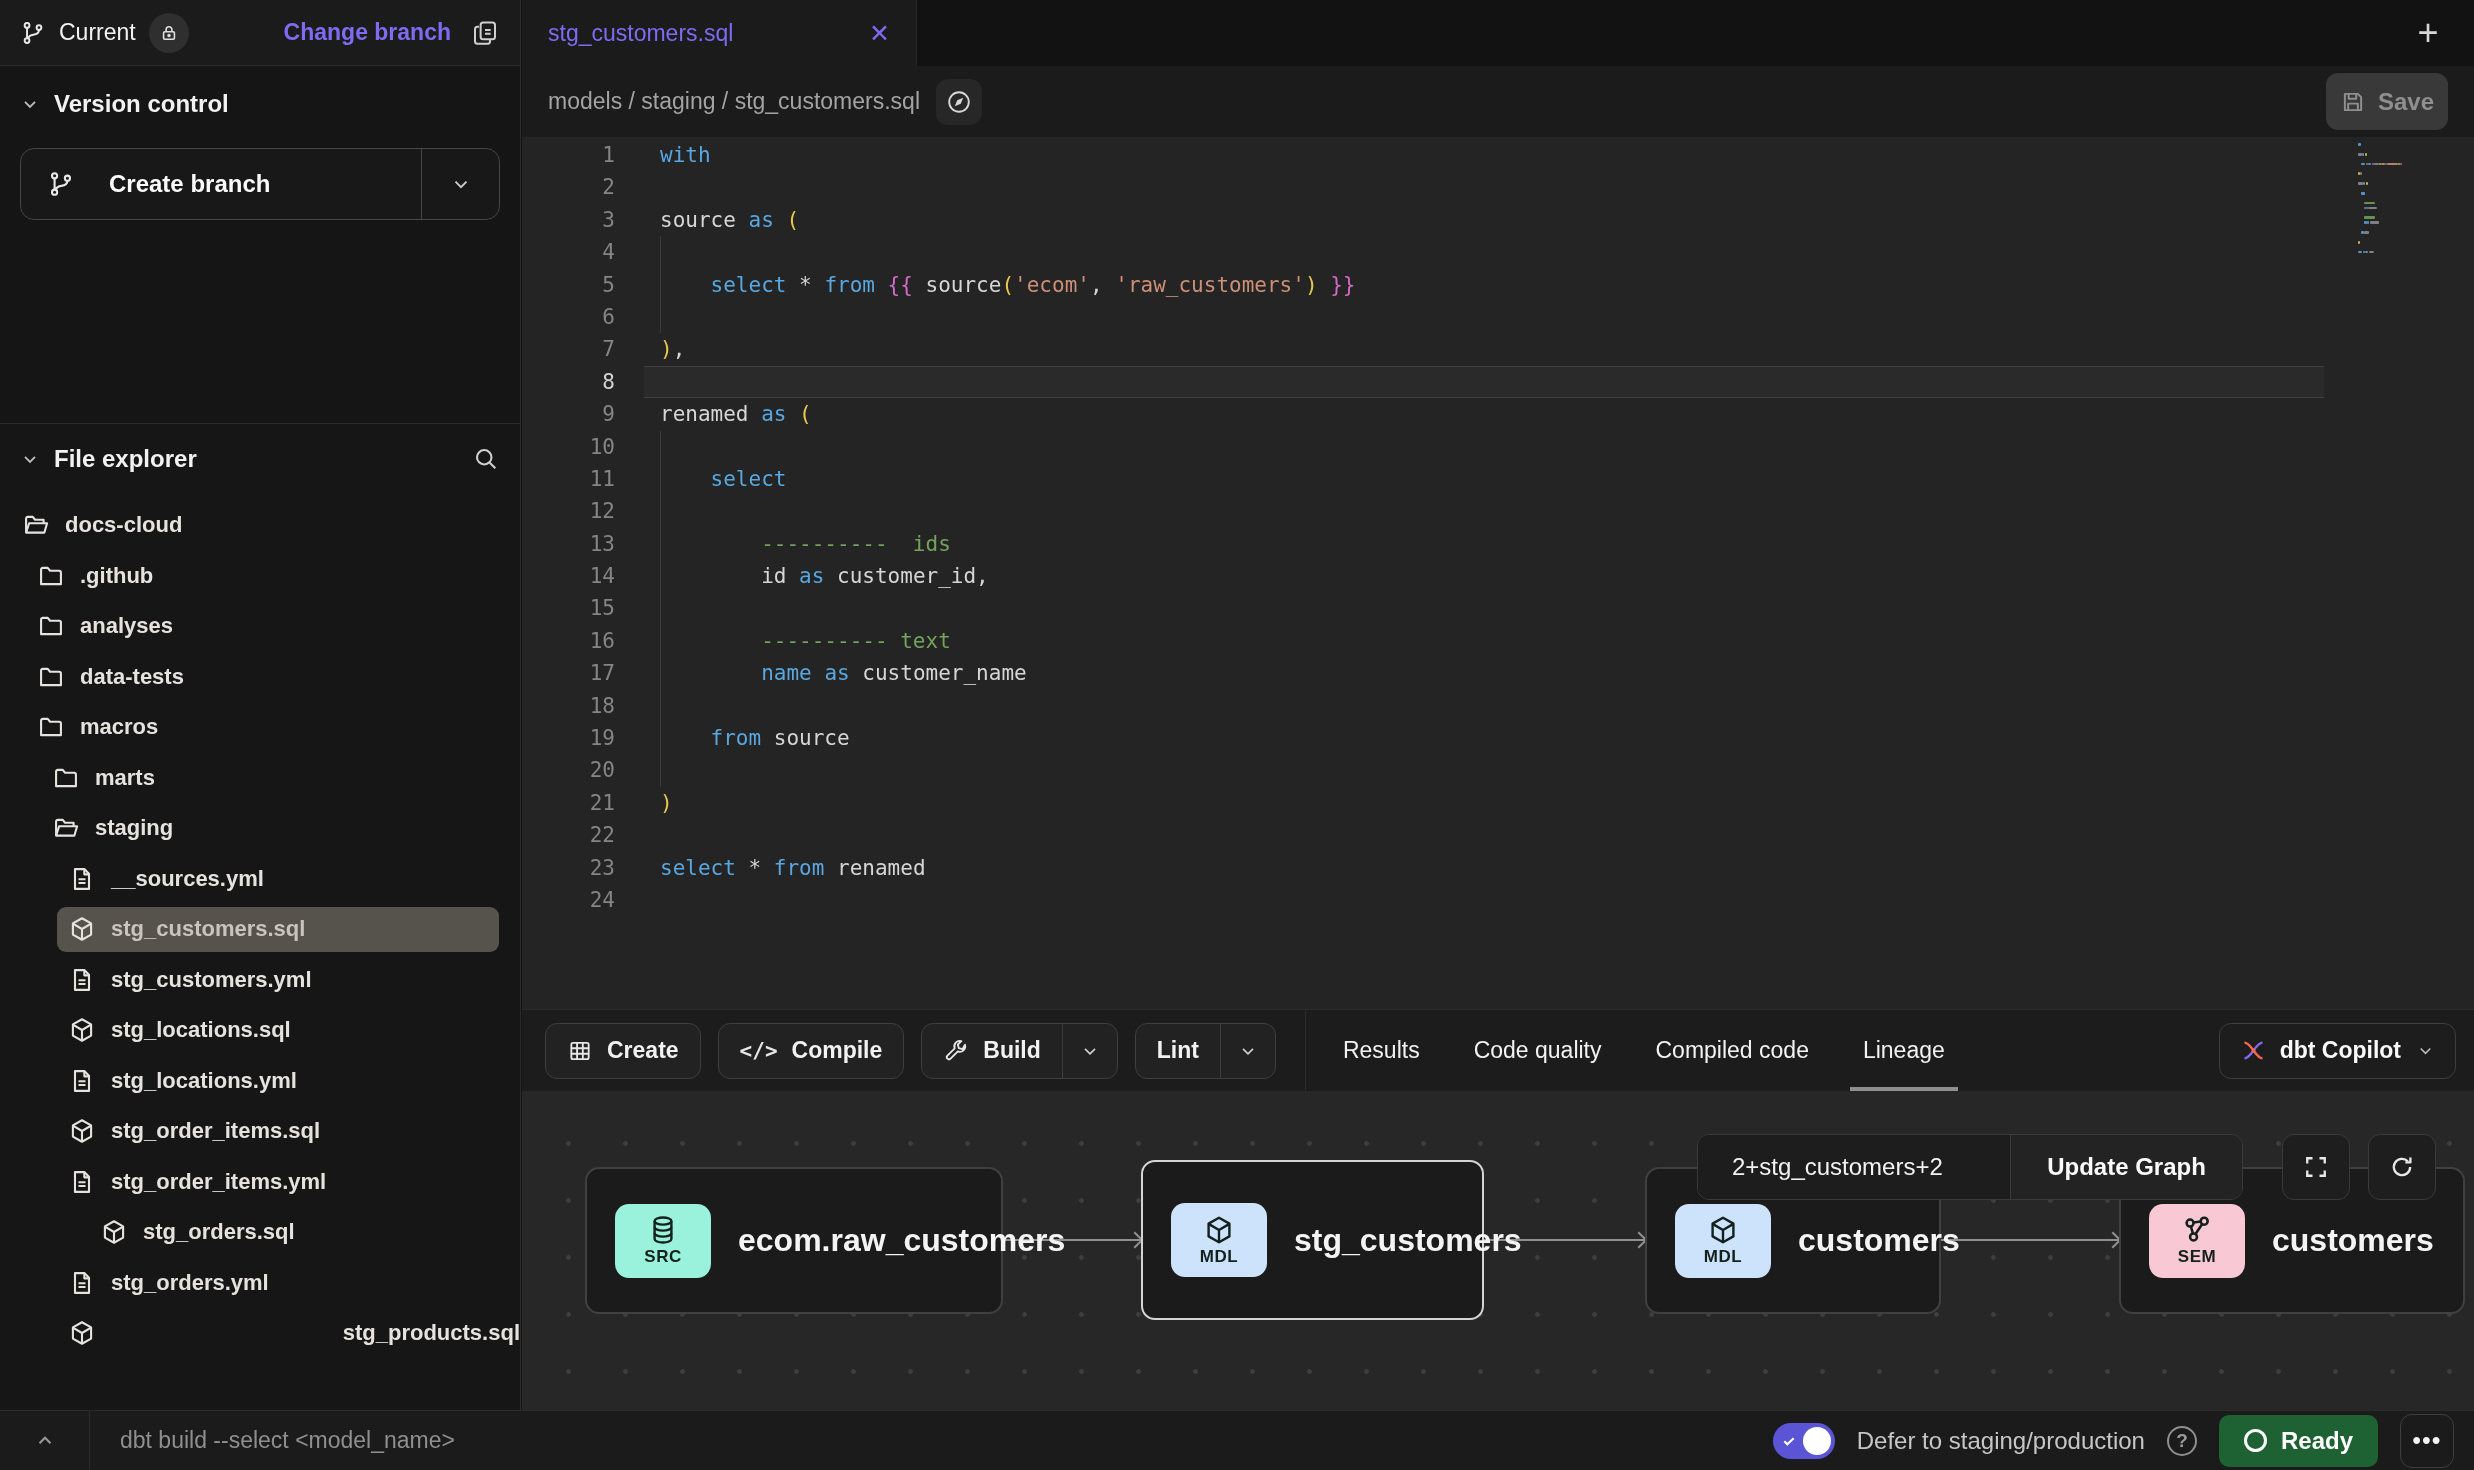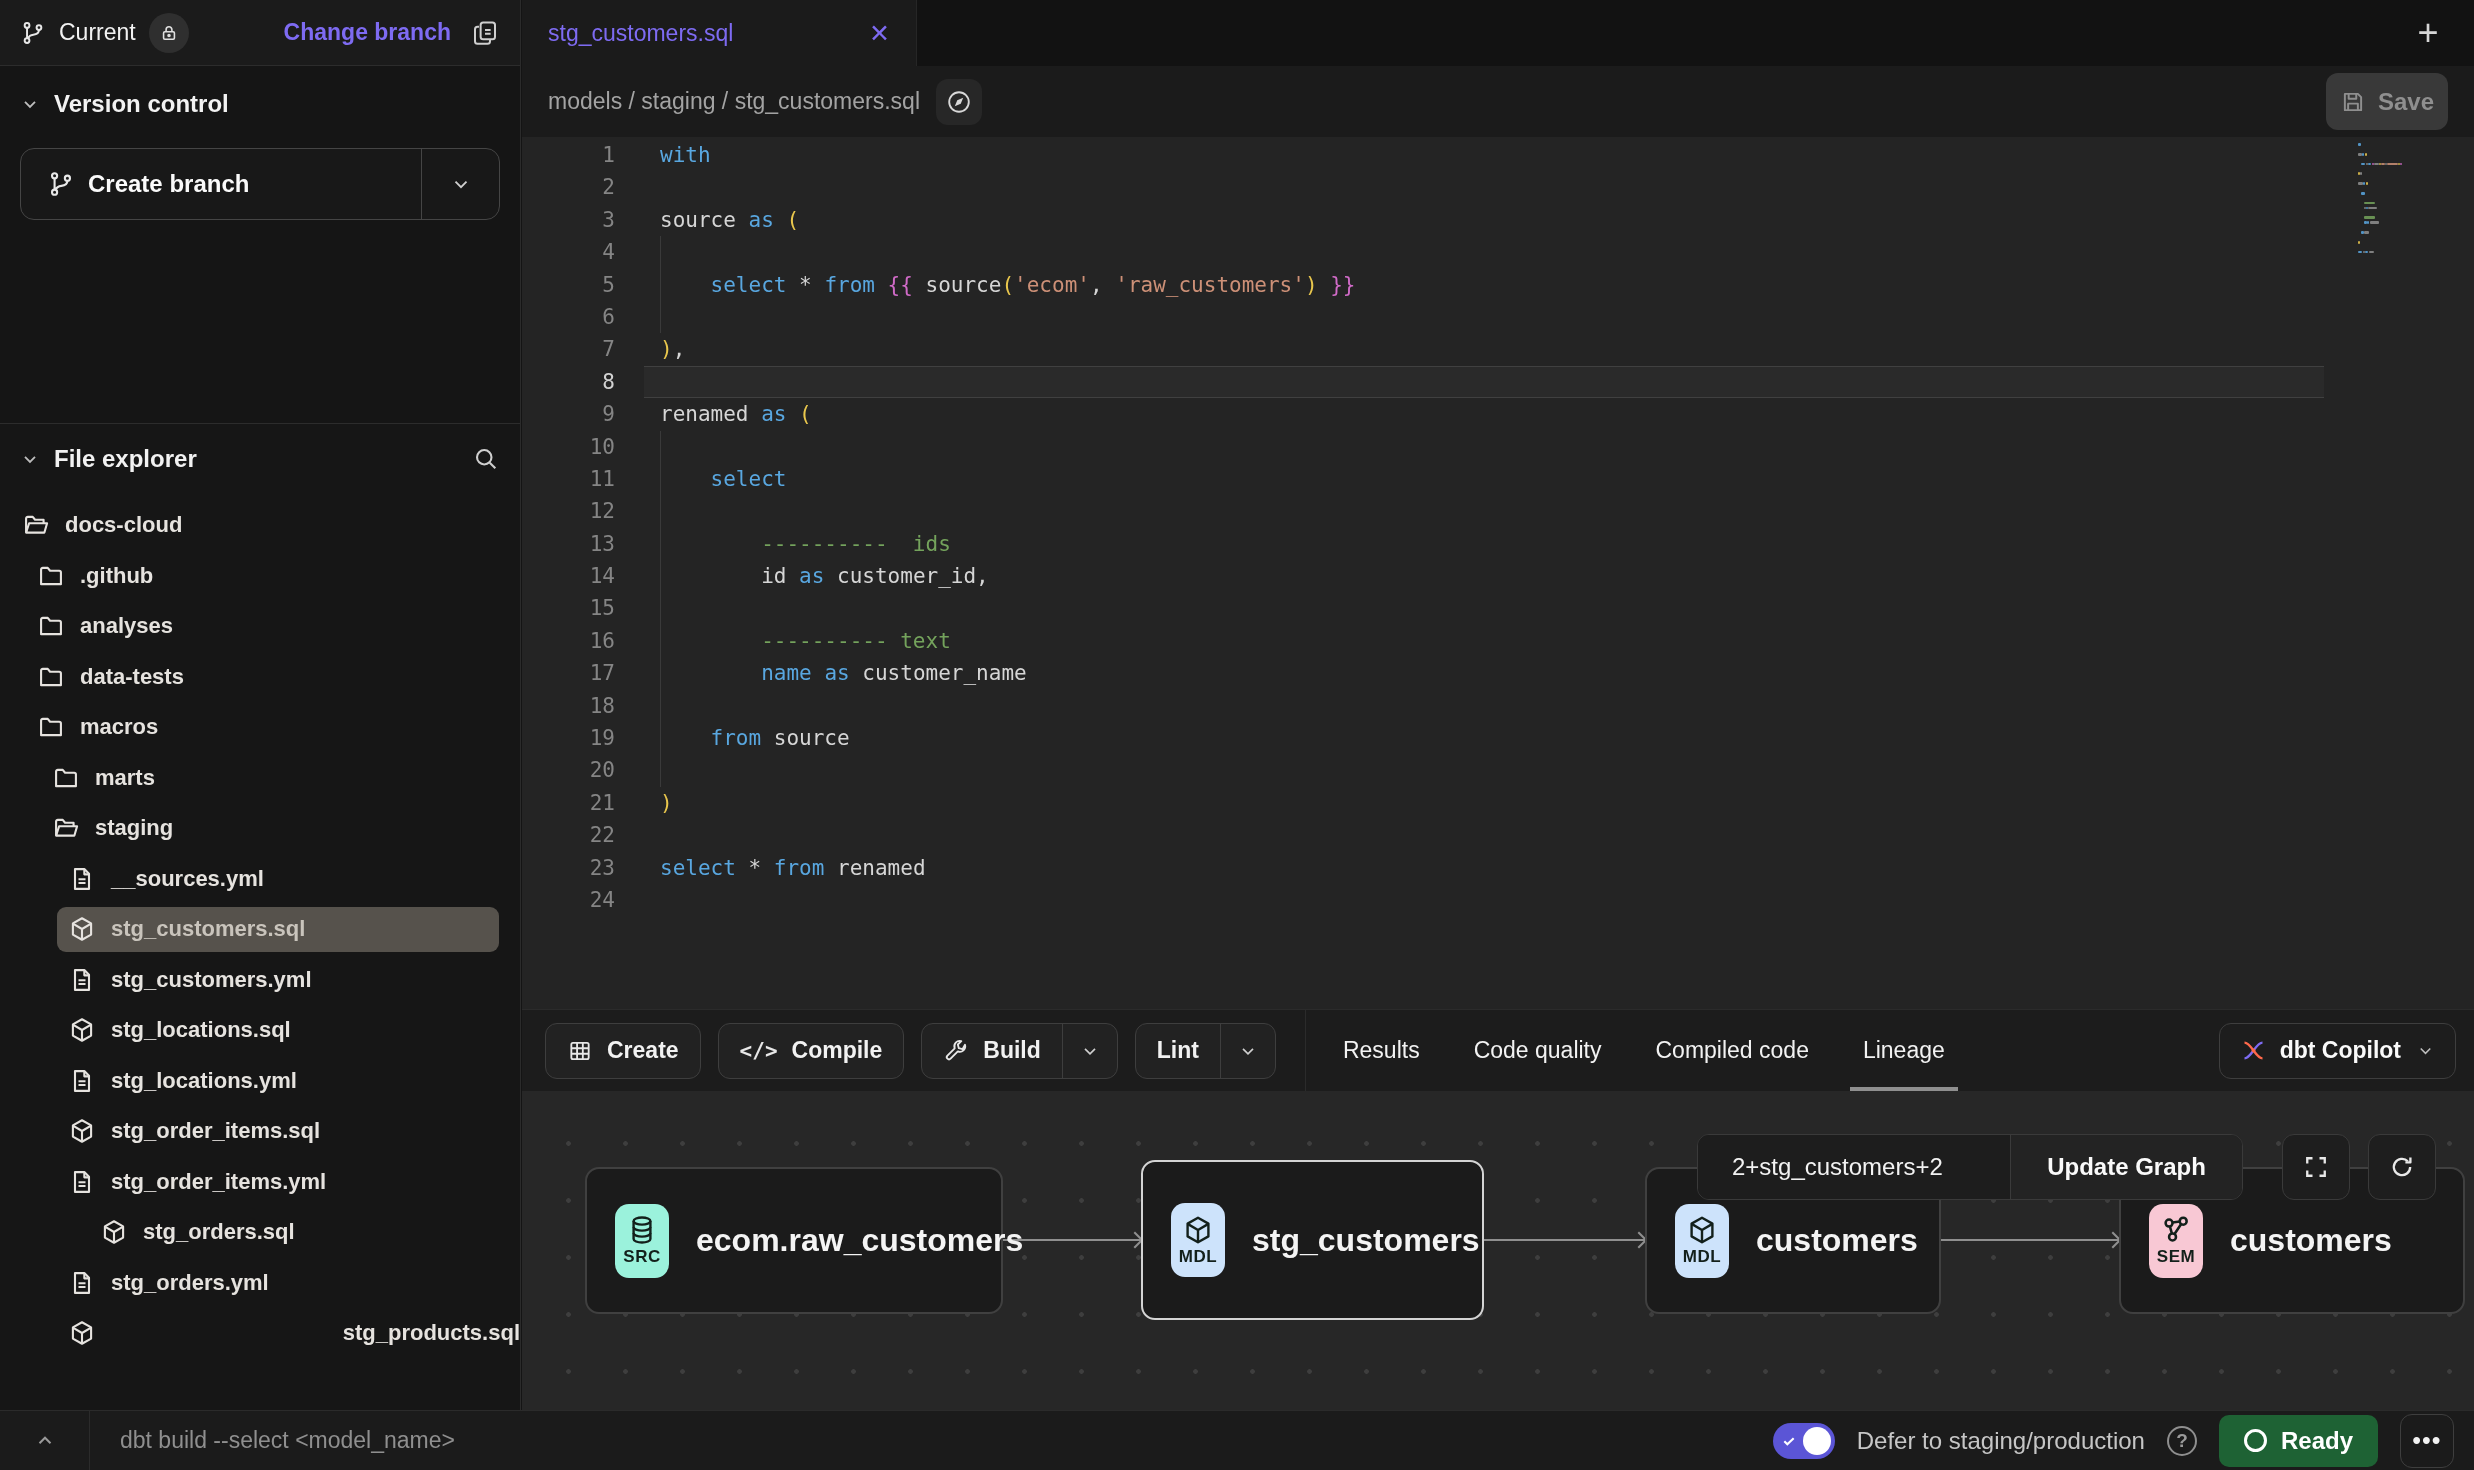--- a/index.html
+++ b/index.html
@@ -26,21 +26,21 @@
   .sidebar{position:absolute;left:0;top:0;width:521px;height:1410px;background:var(--bg-sidebar);border-right:1px solid #2b2b2b;}
   .sb-header{height:66px;display:flex;align-items:center;gap:13px;padding:0 20px;background:var(--bg-header);border-bottom:1px solid var(--border);}
   .sb-header .cur-title{font-size:23px;font-weight:500;color:#f2f2f2;}
   .lock-badge{width:40px;height:40px;border-radius:50%;background:#2f2f2f;display:flex;align-items:center;justify-content:center;color:#e0e0e0;}
   .change-branch{margin-left:auto;color:var(--purple);font-weight:700;font-size:23px;cursor:pointer;}
   .copy-btn{margin-left:6px;color:#cfcfcf;}
   .vc-section{height:358px;border-bottom:1px solid var(--border);padding:24px 20px 0 20px;background:#151515;}
   .section-title{display:flex;align-items:center;gap:14px;font-size:24px;font-weight:700;color:#f2f2f2;}
   .chev{color:#bdbdbd;}
   .create-branch{margin-top:30px;height:72px;border:1px solid #454545;border-radius:14px;display:flex;background:#181818;}
-  .cb-main{flex:1;display:flex;align-items:center;gap:13px;padding-left:26px;font-size:24px;font-weight:700;color:#fafafa;}
+  .cb-main{flex:1;display:flex;align-items:center;gap:34px;padding-left:26px;font-size:24px;font-weight:700;color:#fafafa;}
   .cb-chev{width:78px;border-left:1px solid #454545;display:flex;align-items:center;justify-content:center;color:#cfcfcf;}
   .fe-header{height:46px;display:flex;align-items:center;gap:14px;padding:0 20px;margin-top:12px;}
   .fe-search{margin-left:auto;color:#cfcfcf;}
   .tree{padding-top:18px;}
   .tree-row{position:relative;height:50.5px;display:flex;align-items:center;font-size:22px;font-weight:600;color:#e6e3df;cursor:pointer;}
   .tree-row .t-ico{width:28px;height:28px;flex:none;margin-right:15px;position:relative;z-index:1;color:#e6e3df;}
   .tree-row .t-label{position:relative;z-index:1;}
   .tree-row.sel{color:#c9c4bc;}
   .tree-row.sel .hl{position:absolute;top:3px;bottom:3px;right:21px;background:#56524c;border-radius:9px;}
 
@@ -86,21 +86,21 @@
   .copilot-btn .chev{margin-left:2px;}
 
   
   .canvas{position:absolute;top:1091px;left:0;right:0;bottom:0;background:var(--bg-canvas);background-image:radial-gradient(circle,#3e3e3e 2px,transparent 2.6px);background-size:57px 57px;background-position:18px 24px;overflow:hidden;}
   .lnode{position:absolute;height:147px;background:var(--bg-node);border:2px solid #404040;border-radius:14px;display:flex;align-items:center;padding:0 28px;gap:27px;z-index:2;cursor:pointer;}
   .lnode.sel{border-color:#d4d4d4;}
   .n0{left:63px;top:76px;width:418px;}
   .n1{left:619px;top:69px;width:343px;height:160px;}
   .n2{left:1123px;top:76px;width:296px;}
   .n3{left:1597px;top:76px;width:346px;}
-  .badge{width:54px;height:74px;border-radius:14px;display:flex;flex-direction:column;align-items:center;justify-content:center;color:#13201b;flex:none;}
+  .badge{width:96px;height:74px;border-radius:14px;display:flex;flex-direction:column;align-items:center;justify-content:center;color:#13201b;flex:none;}
   .badge .b-ico{width:32px;height:32px;}
   .badge .blabel{font-size:17px;font-weight:700;margin-top:1px;letter-spacing:.5px;}
   .nlabel{font-size:32px;font-weight:600;color:#f4f4f4;white-space:nowrap;}
   .edge{position:absolute;height:2px;background:#8f8f8f;z-index:1;}
   .edge::after{content:'';position:absolute;right:0;top:-5px;width:10px;height:10px;border-top:2px solid #8f8f8f;border-right:2px solid #8f8f8f;transform:rotate(45deg);}
   .lctrl-group{position:absolute;left:1175px;top:43px;width:546px;height:66px;background:#1e1e1e;border:1px solid #3a3a3a;border-radius:12px;display:flex;overflow:hidden;z-index:5;}
   .sel-input{flex:1;display:flex;align-items:center;padding-left:34px;font-size:24px;color:#f2f2f2;background:#1d1d1d;cursor:text;}
   .update-btn{width:232px;border-left:1px solid #3a3a3a;display:flex;align-items:center;justify-content:center;font-size:24px;font-weight:600;background:#232323;color:#fafafa;cursor:pointer;}
   .icon-btn{position:absolute;top:43px;width:68px;height:66px;background:#1e1e1e;border:1px solid #3a3a3a;border-radius:12px;display:flex;align-items:center;justify-content:center;color:#e8e8e8;z-index:5;cursor:pointer;}
   .fs-btn{left:1760px;} .rf-btn{left:1846px;}

